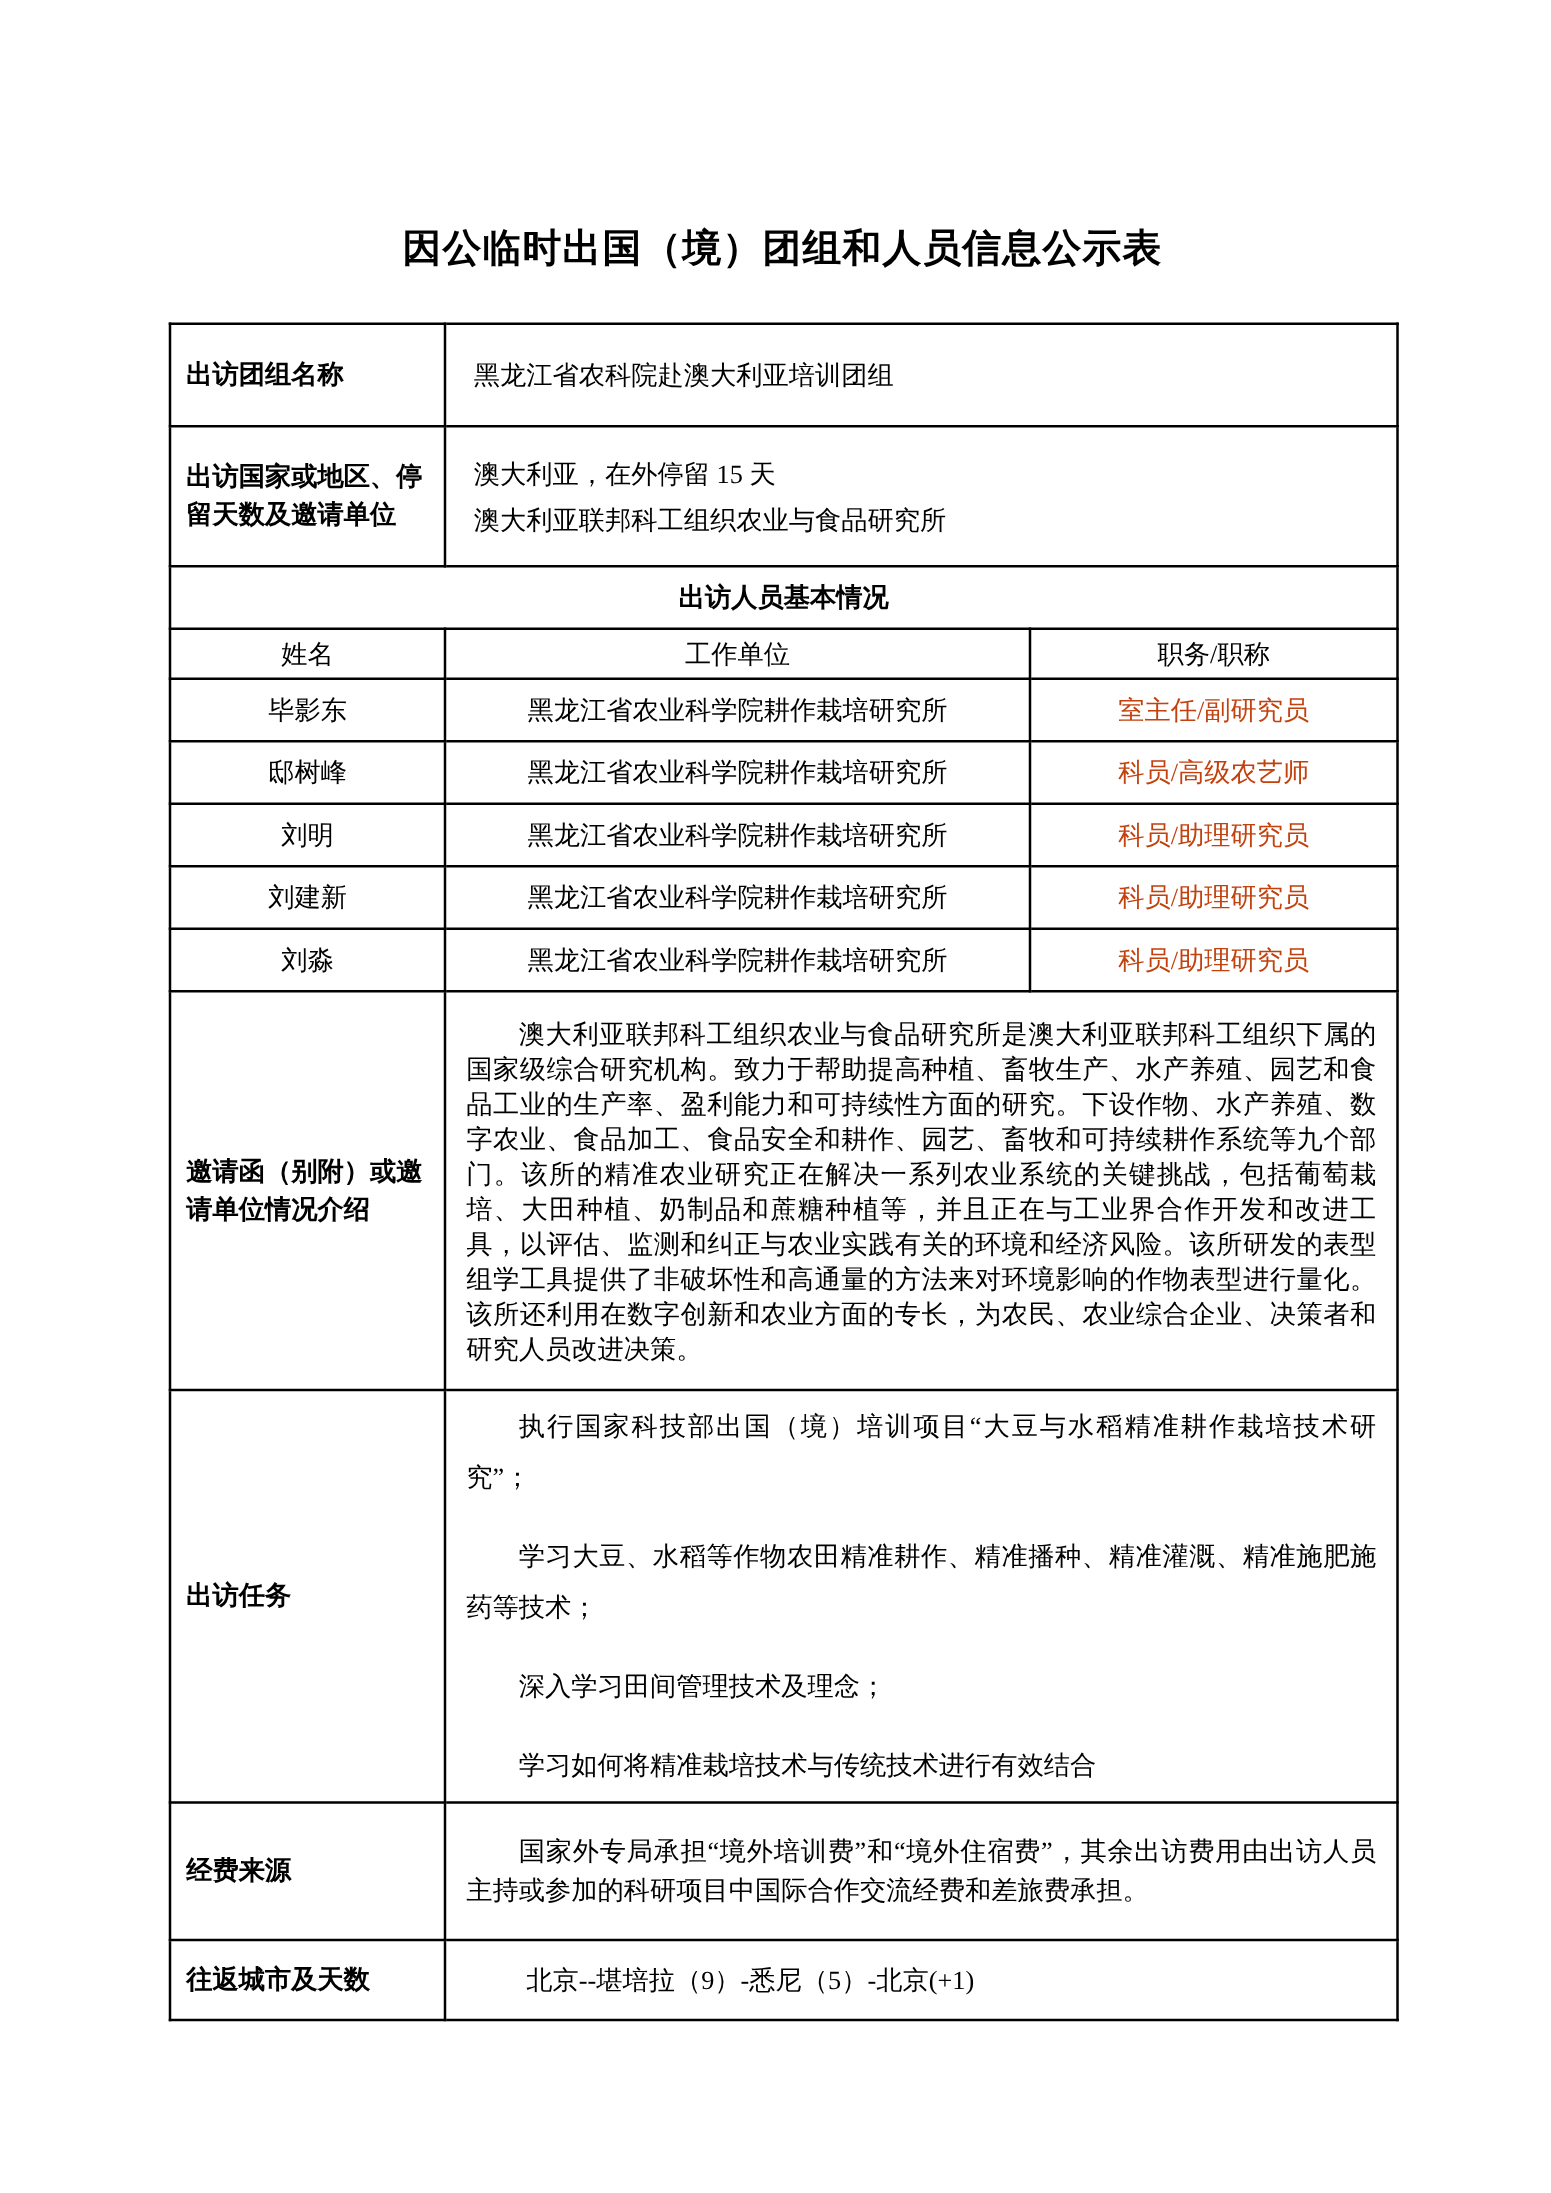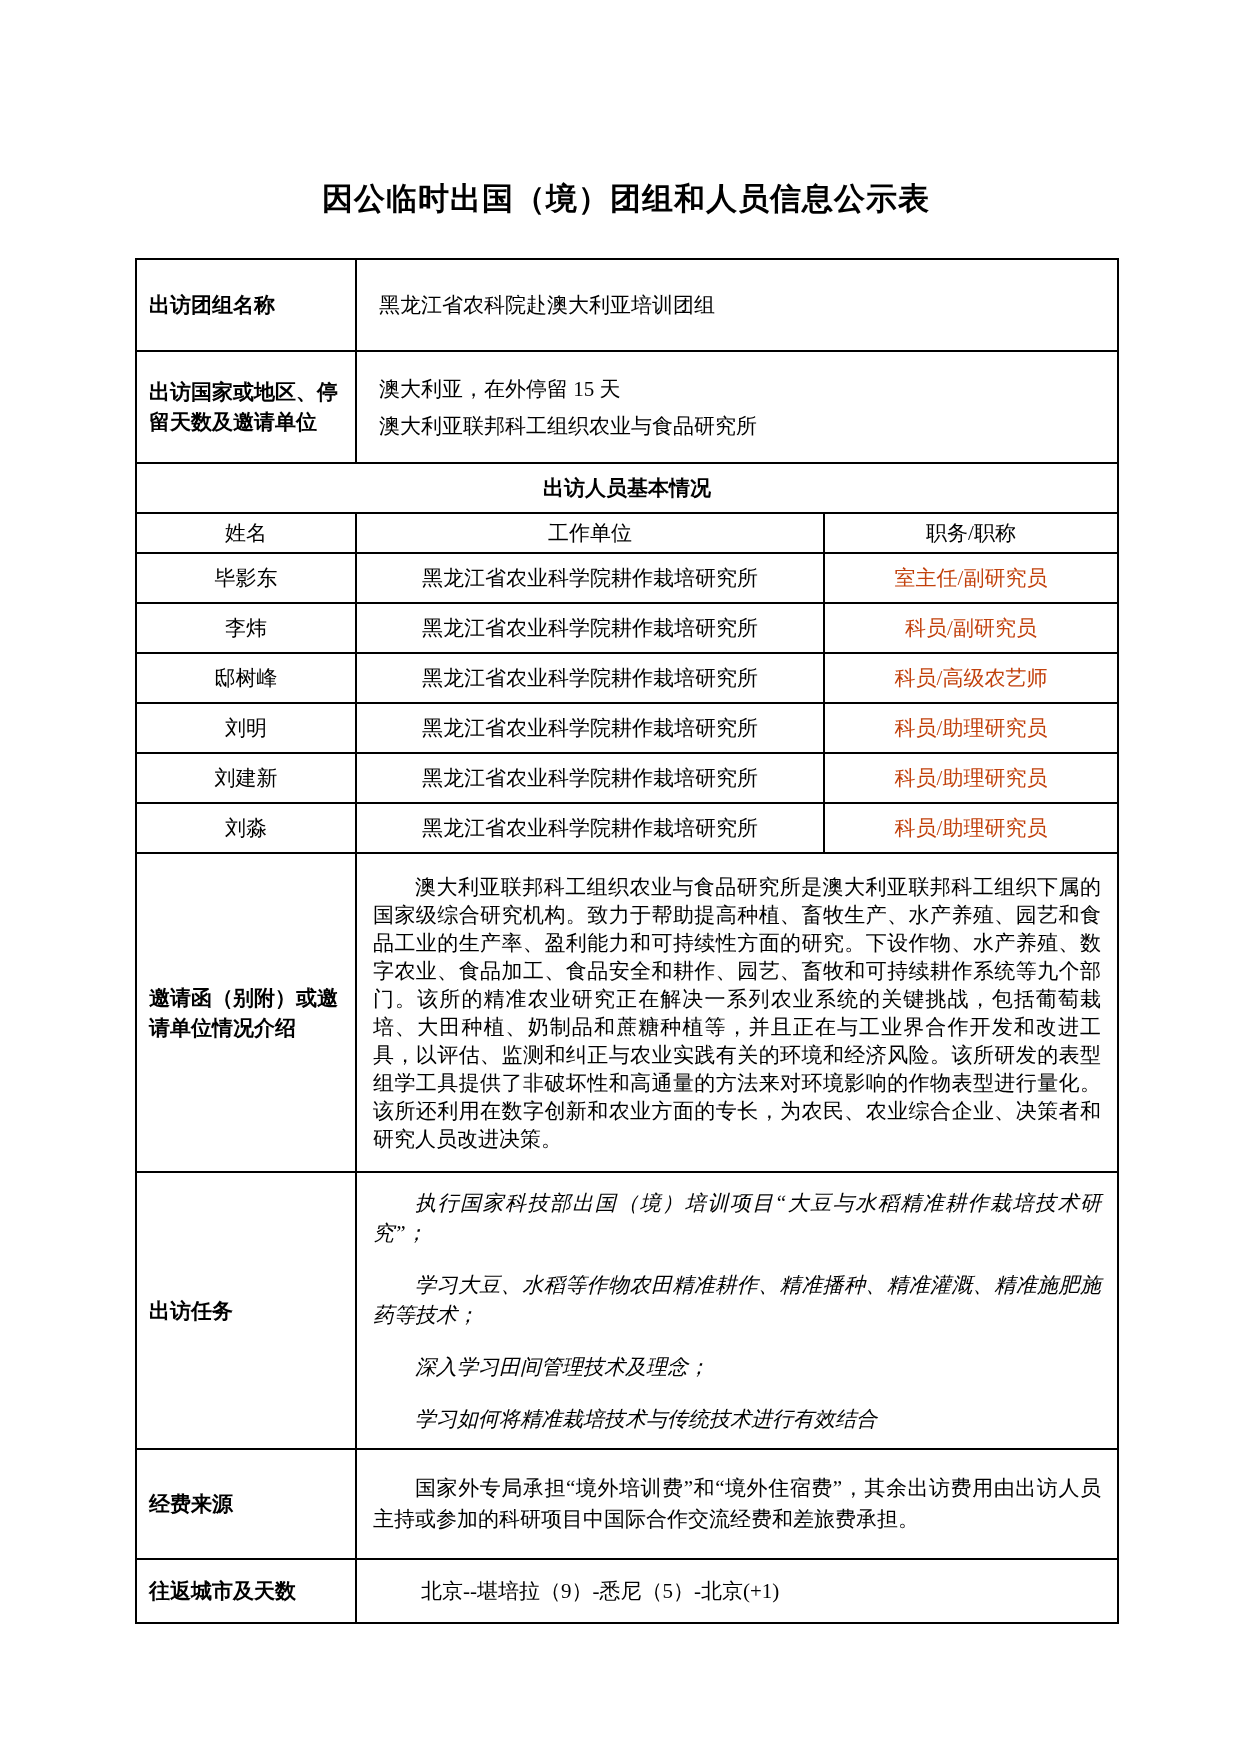--- a/index.html
+++ b/index.html
@@ -66,23 +66,22 @@
   td.para-cell {
     padding: 8px 16px;
     text-align: justify;
   }
   td.para-cell p {
     margin: 0;
     line-height: 28px;
     text-indent: 2em;
   }
   td.mission-cell p {
-    line-height: 30px;
+    line-height: 41px;
     margin: 0 0 22px 0;
-    font-style: italic;
   }
   td.mission-cell p:last-child {
     margin-bottom: 0;
   }
   td.funding-cell p {
     line-height: 31px;
   }
   td.dest-cell p {
     margin: 9px 0;
     line-height: 28px;
@@ -98,21 +97,21 @@
 <div class="doc-title">因公临时出国（境）团组和人员信息公示表</div>
 
 <table class="main-table">
   <colgroup>
     <col style="width:220px">
     <col style="width:468px">
     <col style="width:294px">
   </colgroup>
 
   <tbody>
-      <tr style="height:92px">
+      <tr style="height:82px">
     <td class="label-cell">出访团组名称</td>
     <td class="value-cell" colspan="2">黑龙江省农科院赴澳大利亚培训团组</td>
   </tr>
 
   <tr style="height:112px">
     <td class="label-cell">出访国家或地区、停留天数及邀请单位</td>
     <td class="value-cell dest-cell" colspan="2">
       <p>澳大利亚，在外停留 15 天</p>
       <p>澳大利亚联邦科工组织农业与食品研究所</p>
     </td>
@@ -125,25 +124,20 @@
   <tr style="height:40px">
     <td class="center-cell">姓名</td>
     <td class="center-cell">工作单位</td>
     <td class="center-cell">职务/职称</td>
   </tr>
 
   <tr style="height:50px">
     <td class="center-cell">毕影东</td>
     <td class="center-cell">黑龙江省农业科学院耕作栽培研究所</td>
     <td class="pos-cell">室主任/副研究员</td>
-  </tr>
-  <tr style="height:50px">
-    <td class="center-cell">李炜</td>
-    <td class="center-cell">黑龙江省农业科学院耕作栽培研究所</td>
-    <td class="pos-cell">科员/副研究员</td>
   </tr>
   <tr style="height:50px">
     <td class="center-cell">邸树峰</td>
     <td class="center-cell">黑龙江省农业科学院耕作栽培研究所</td>
     <td class="pos-cell">科员/高级农艺师</td>
   </tr>
   <tr style="height:50px">
     <td class="center-cell">刘明</td>
     <td class="center-cell">黑龙江省农业科学院耕作栽培研究所</td>
     <td class="pos-cell">科员/助理研究员</td>

